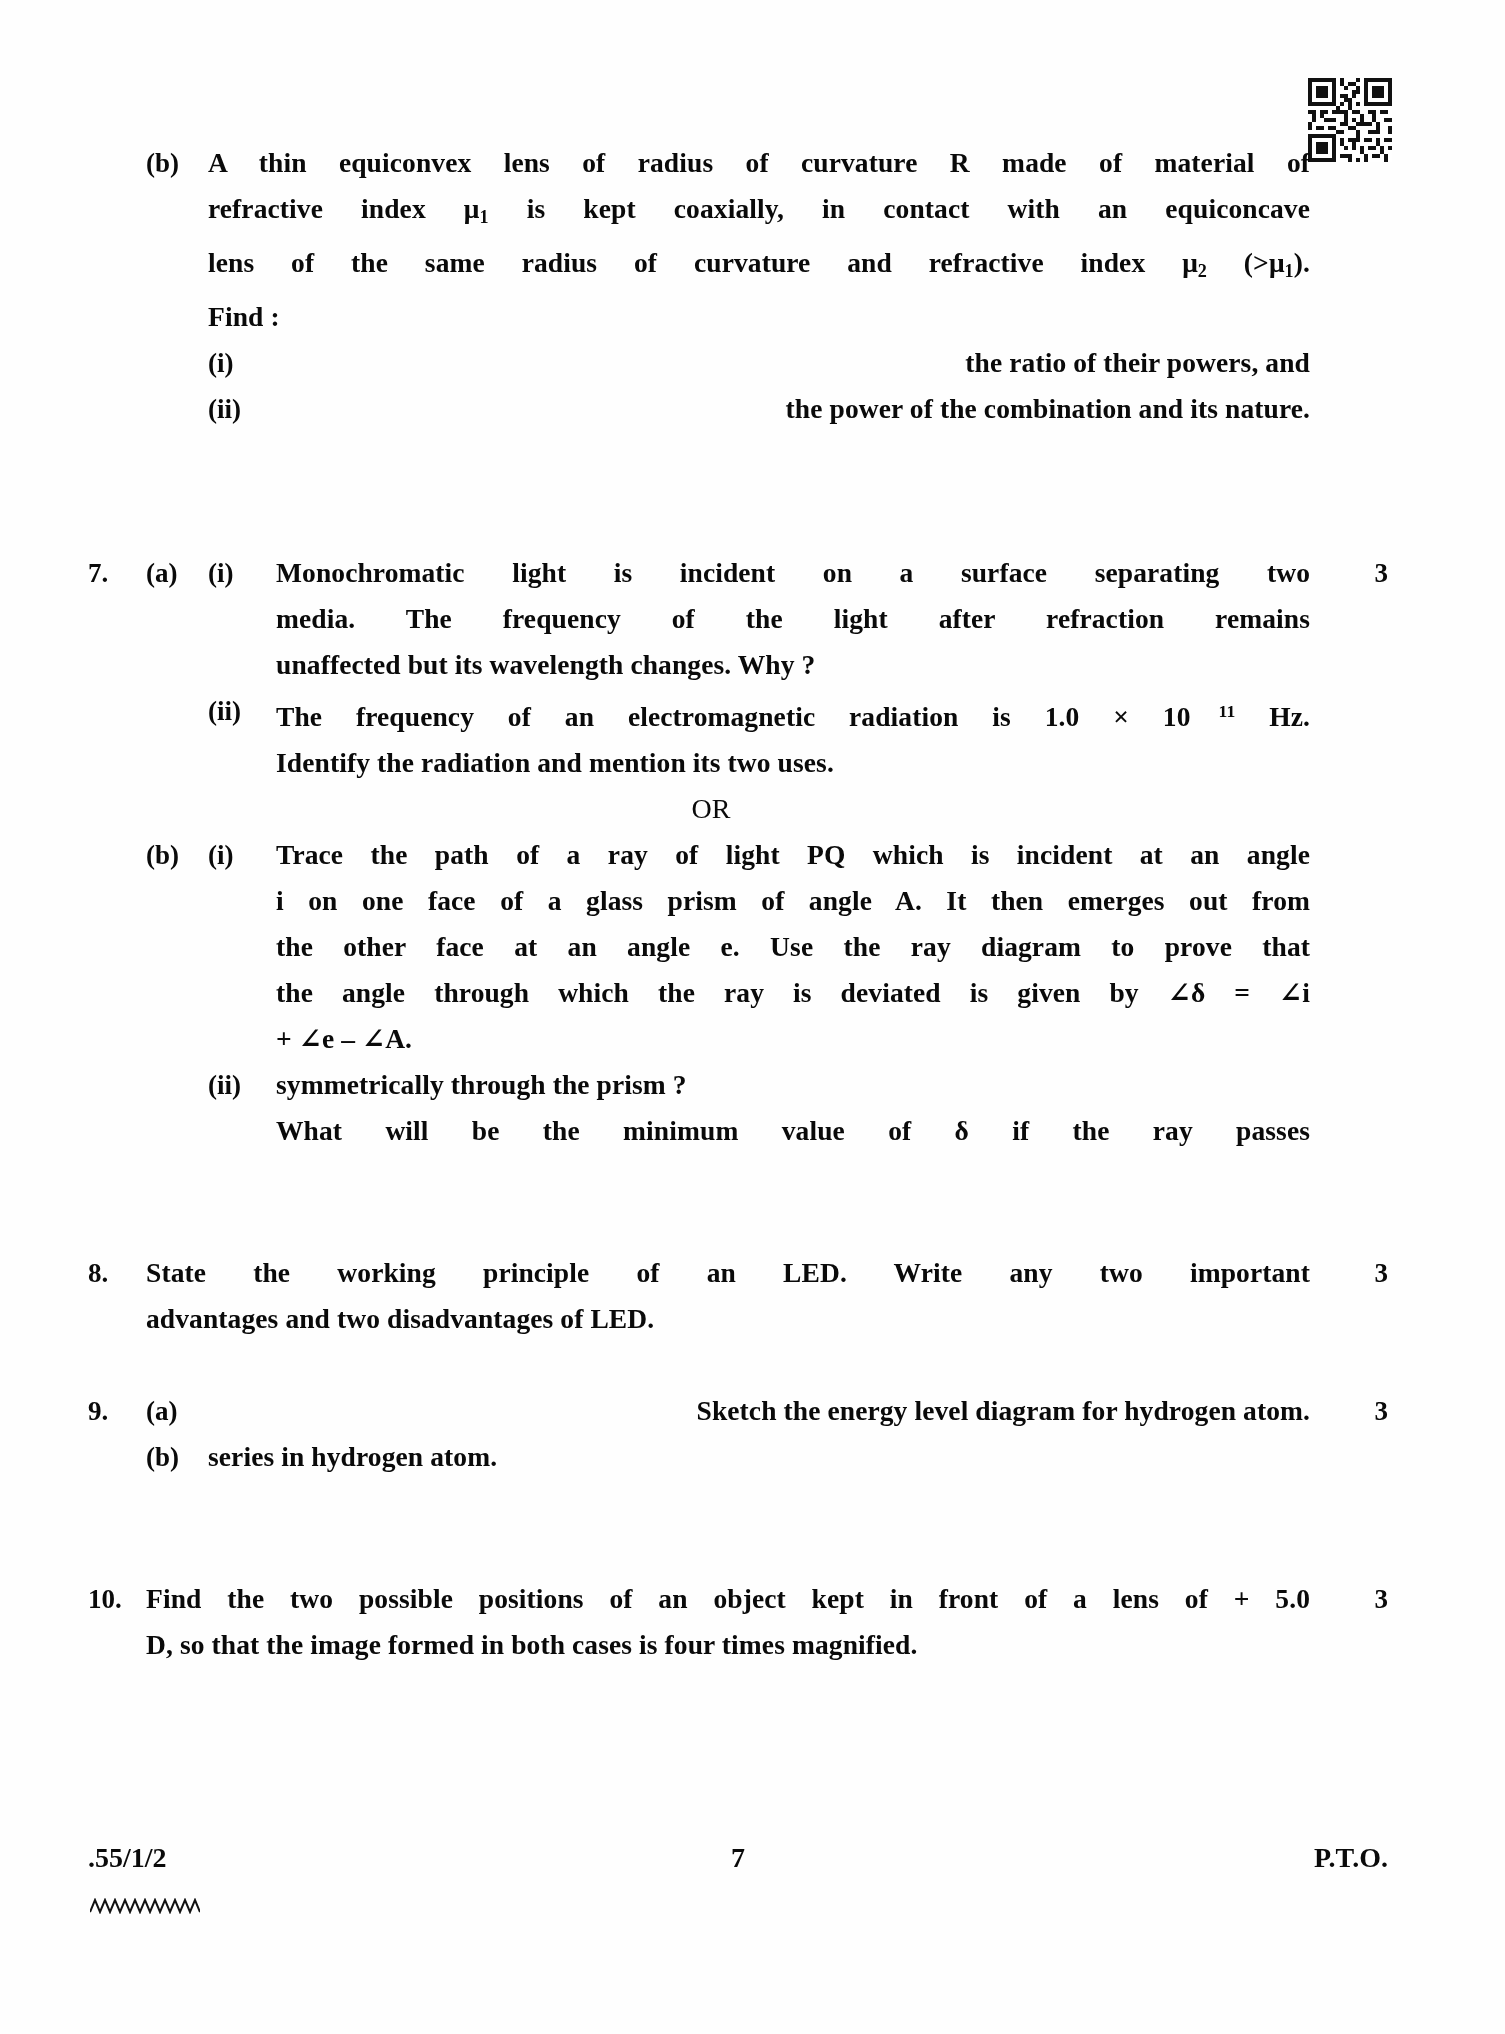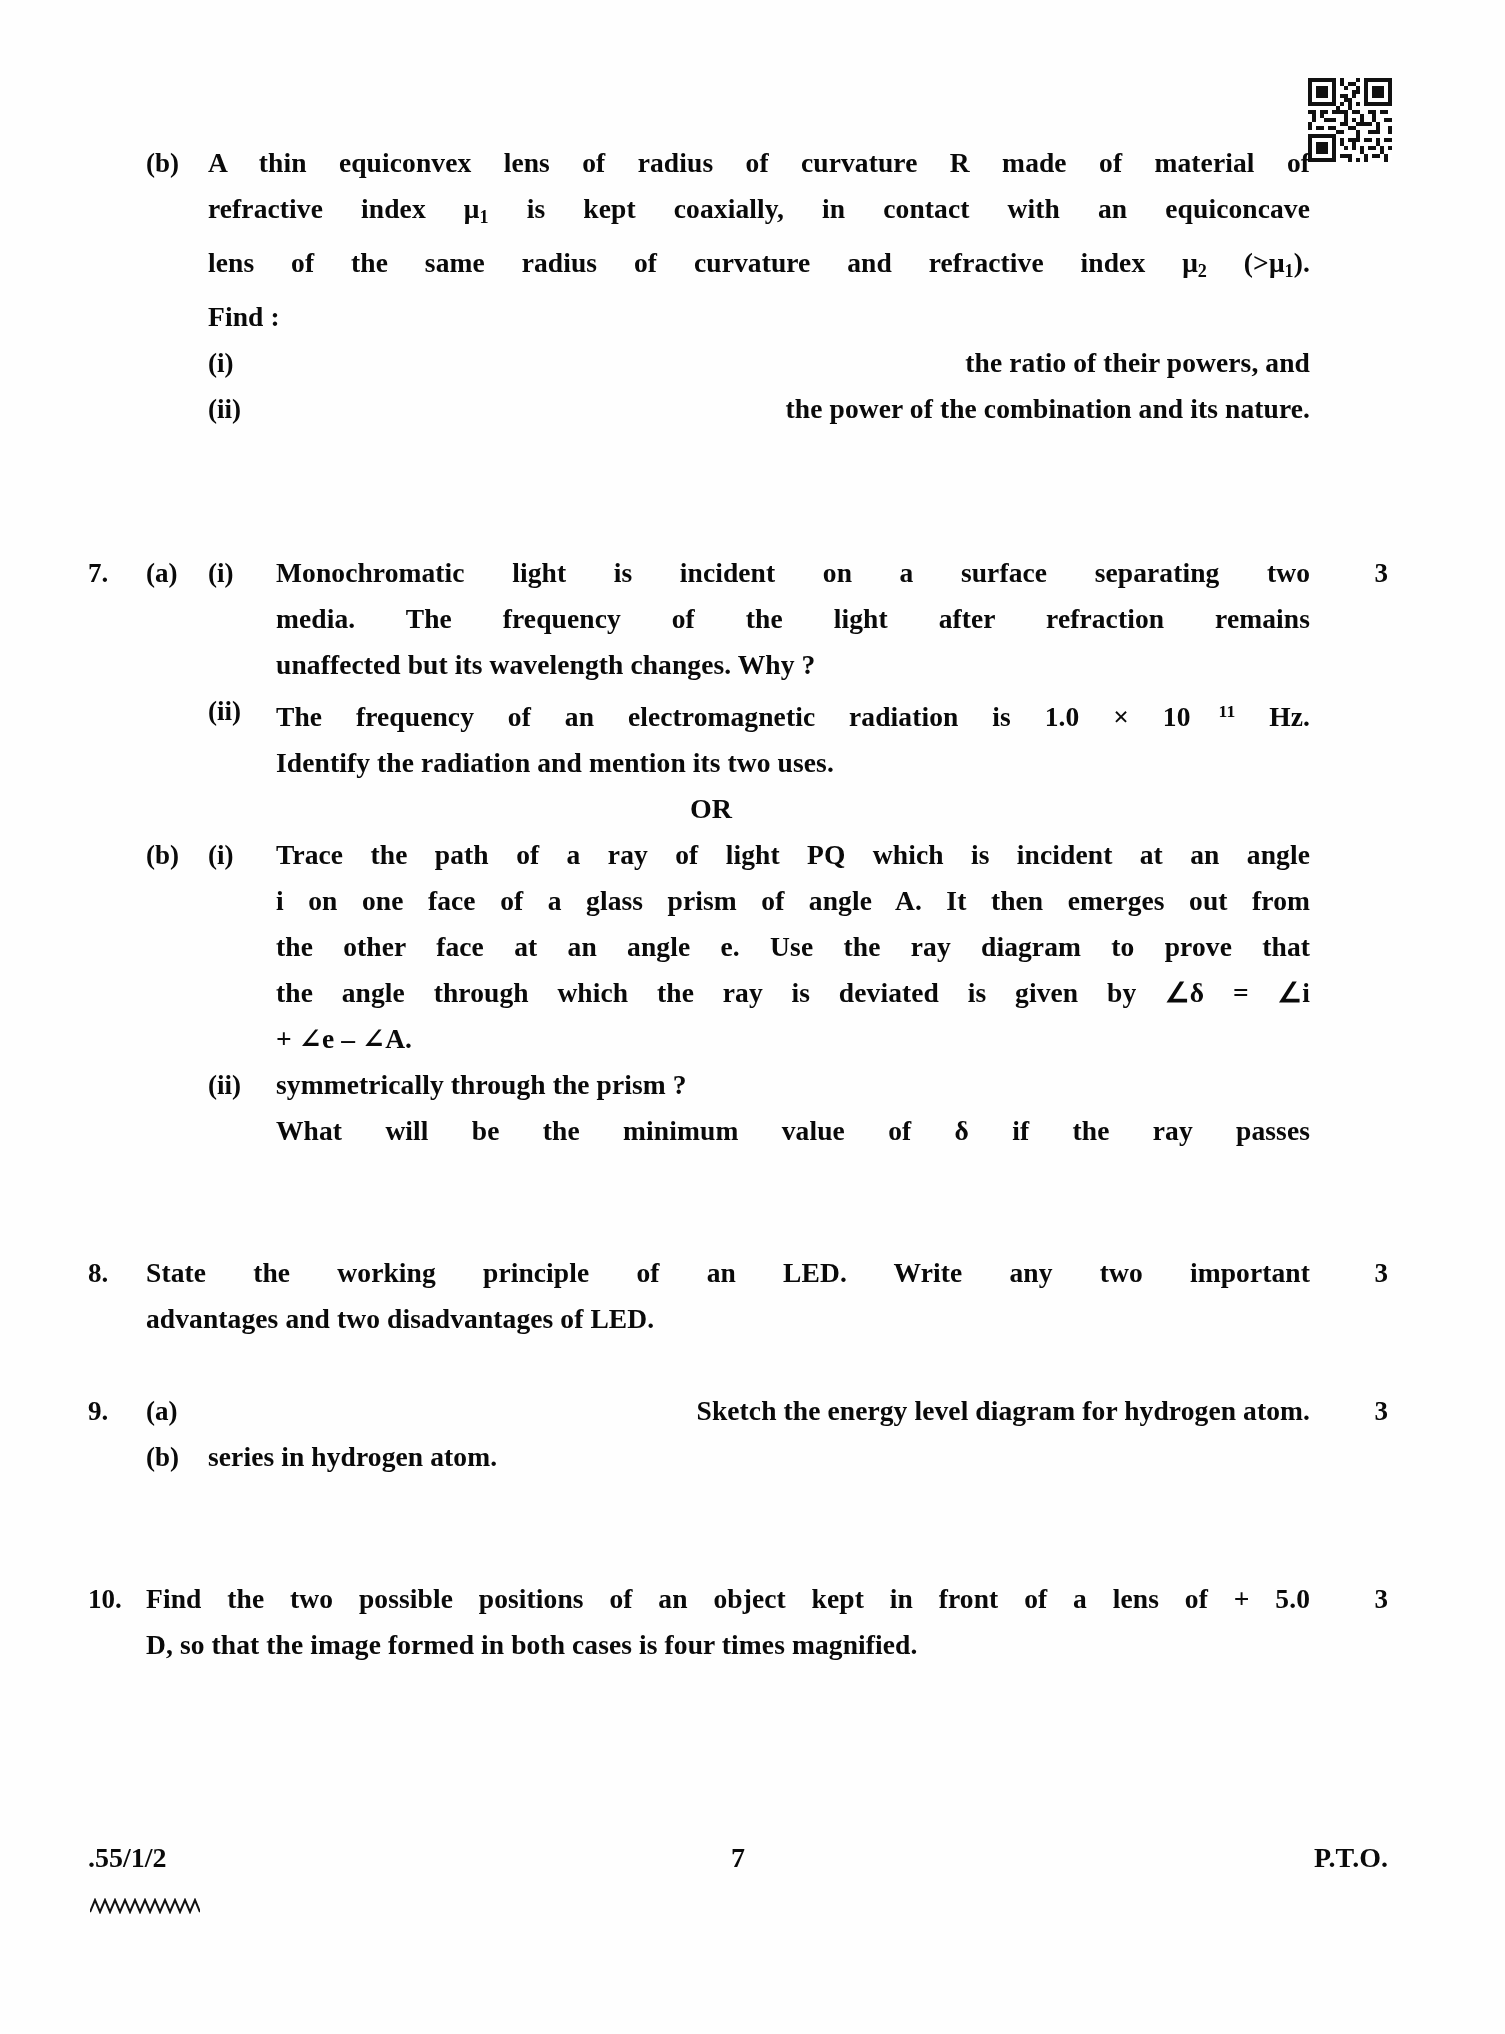--- a/index.html
+++ b/index.html
@@ -85,31 +85,30 @@
     line-height: 46px;
     font-weight: 700;
     padding-left: 8px;
   }
   .col-marks.blank { color: transparent; }
 
   .body-line { display: block; }
   .body-line.just {
     text-align: justify;
     text-align-last: justify;
-    font-family: Liberation Serif, serif;
   }
   .body-line.last { text-align: left; text-align-last: left; }
   .gap-md { height: 46px; }
   .gap-lg { height: 96px; }
   .gap-xl { height: 118px; }
 
   .or-line {
     text-align: center;
     font-size: 28px;
-    font-weight: 700;
+    font-weight: 400;
     line-height: 46px;
     width: 1130px;
     margin-left: 58px;
   }
 
   sub  { font-size: 0.66em; vertical-align: -0.28em; }
   sup  { font-size: 0.64em; vertical-align: 0.52em; margin-left: 28px; }
 
   
   .footer {

